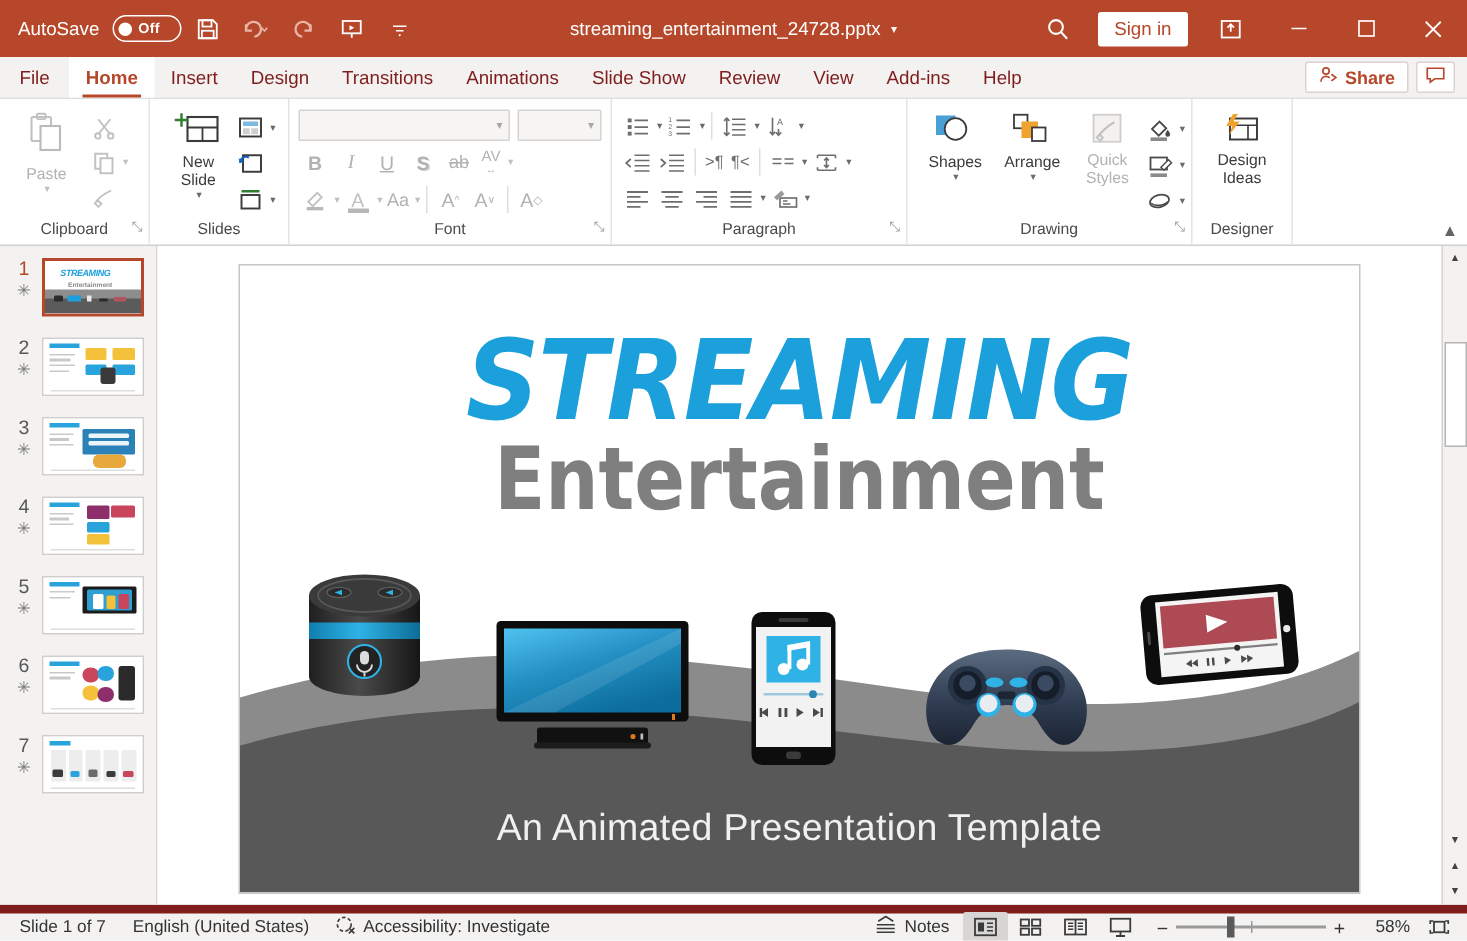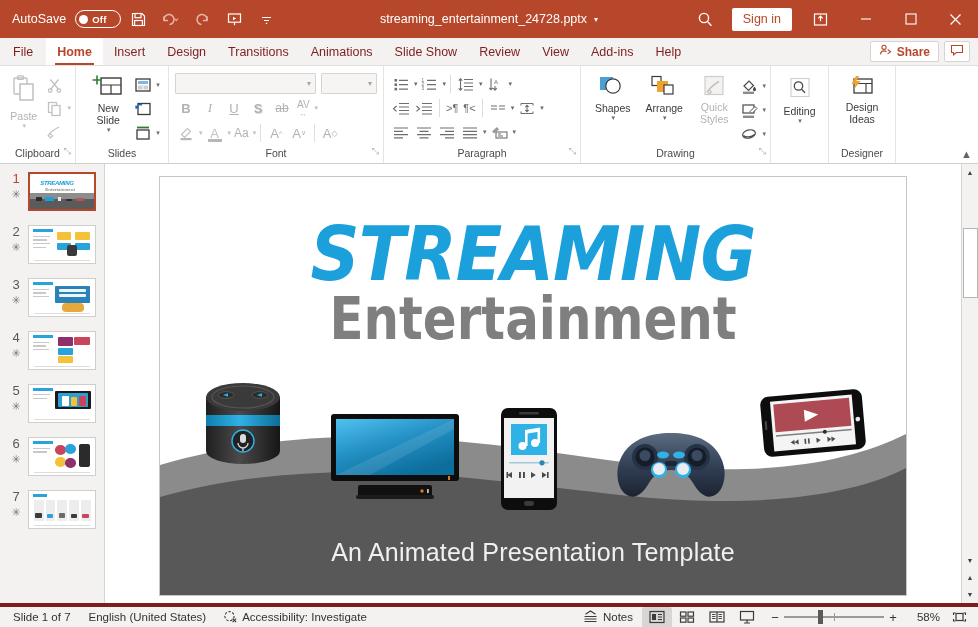--- a/index.html
+++ b/index.html
@@ -170,21 +170,21 @@
     width:17px; background:#f3f2f1; border-left:1px solid #d6d4d2; flex:0 0 17px;
     display:flex; flex-direction:column; align-items:center; position:relative;
   }
   .sv-btn { width:17px; height:17px; display:flex; align-items:center; justify-content:center; font-size:7px; color:#424242;}
   .sv-track { flex:1; width:17px; background:#f3f2f1; position:relative; }
   .sv-thumb { position:absolute; left:1px; right:1px; top:47px; height:70px; background:#fff; border:1px solid #b6b4b2; }
   .sv-bottom { display:flex; flex-direction:column; align-items:center; }
 
   
   .status {
-    height:24px; flex:0 0 24px; background:#f3f2f1; border-top:4px solid #7f1d1d;
+    height:24px; flex:0 0 24px; background:#f3f2f1; border-top:6px solid #7f1d1d;
     display:flex; align-items:center; font-size:11.5px; color:#333; padding:0 4px;
   }
   .st-item { padding:0 9px; display:flex; align-items:center; gap:5px; height:20px; white-space:nowrap;}
   .st-right { margin-left:auto; display:flex; align-items:center; }
   .view-btn { width:30px; height:21px; display:flex; align-items:center; justify-content:center; border-radius:2px;}
   .view-btn.active { background:#d8d6d4; }
   .zoom-slider { display:flex; align-items:center; gap:0; margin:0 4px; }
   .zs-track { width:100px; height:2px; background:#9a9a9a; position:relative; }
   .zs-mid { position:absolute; left:50%; top:-3px; width:1px; height:8px; background:#9a9a9a; }
   .zs-knob { position:absolute; left:34px; top:-6px; width:5px; height:14px; background:#5a5a5a; }
@@ -302,21 +302,21 @@
           <svg width="14" height="12" viewBox="0 0 14 12">
               <path d="M1.5 1.5h11v7h-6l-3 2.3V8.5h-2z" fill="none" stroke="#b7472a" stroke-width="1.1"></path>
             </svg>
         </span>
       </div>
     </div>
   </div>
 
   <div class="ribbon">
 
-    <div class="rgroup" style="width:76px">
+    <div class="rgroup" style="width:100px">
       <div class="rgroup-body" style="align-items:flex-start">
         <div class="icon-btn dis" style="width:54px">
           <svg width="30" height="34" viewBox="0 0 30 34">
             <rect x="5" y="4" width="13" height="16" rx="1" fill="none" stroke="#c3c1bf" stroke-width="1.4"></rect>
             <rect x="8.5" y="1.8" width="6" height="3.6" rx="1" fill="none" stroke="#c3c1bf" stroke-width="1.3"></rect>
             <rect x="11" y="10" width="13" height="16" fill="#fff" stroke="#bdbbb9" stroke-width="1.4"></rect>
           </svg>
           <span class="lbl dis">Paste</span>
           <span class="cv dis">▾</span>
         </div>
@@ -627,34 +627,20 @@
             <span class="cv">▾</span>
           </div>
         </div>
       </div>
       <div class="rgroup-label">
         <span>Drawing</span>
         <span class="dlg">⤡</span>
       </div>
     </div>
 
-    <div class="rgroup" style="width:58px">
-      <div class="rgroup-body" style="justify-content:center;padding-top:6px">
-        <div class="icon-btn" style="width:50px">
-          <svg width="28" height="26" viewBox="0 0 28 26">
-            <rect x="5" y="1.5" width="18" height="18" fill="#fff" stroke="#d0cecc" stroke-width="1.1"></rect>
-            <circle cx="12.5" cy="9" r="4.2" fill="none" stroke="#4a4a4a" stroke-width="1.3"></circle>
-            <path d="M15.6 12.2l3.4 3.6" stroke="#4a4a4a" stroke-width="1.3"></path>
-          </svg>
-          <span class="lbl">Editing</span>
-          <span class="cv">▾</span>
-        </div>
-      </div>
-      <div class="rgroup-label"></div>
-    </div>
 
     <div class="rgroup" style="width:67px">
       <div class="rgroup-body" style="justify-content:center;padding-top:4px">
         <div class="icon-btn" style="width:56px">
           <svg width="30" height="24" viewBox="0 0 30 24">
             <rect x="7" y="4" width="18" height="14" fill="#fff" stroke="#3b3b3b" stroke-width="1.3"></rect>
             <path d="M7 8.5h18M19 8.5v9.5" stroke="#3b3b3b" stroke-width="1.1"></path>
             <path d="M9 1l-4.5 8h4l-2 6 7-9h-4.2l3-5z" fill="#f0a22e"></path>
           </svg>
           <span class="lbl" style="line-height:1.15">Design Ideas</span>

